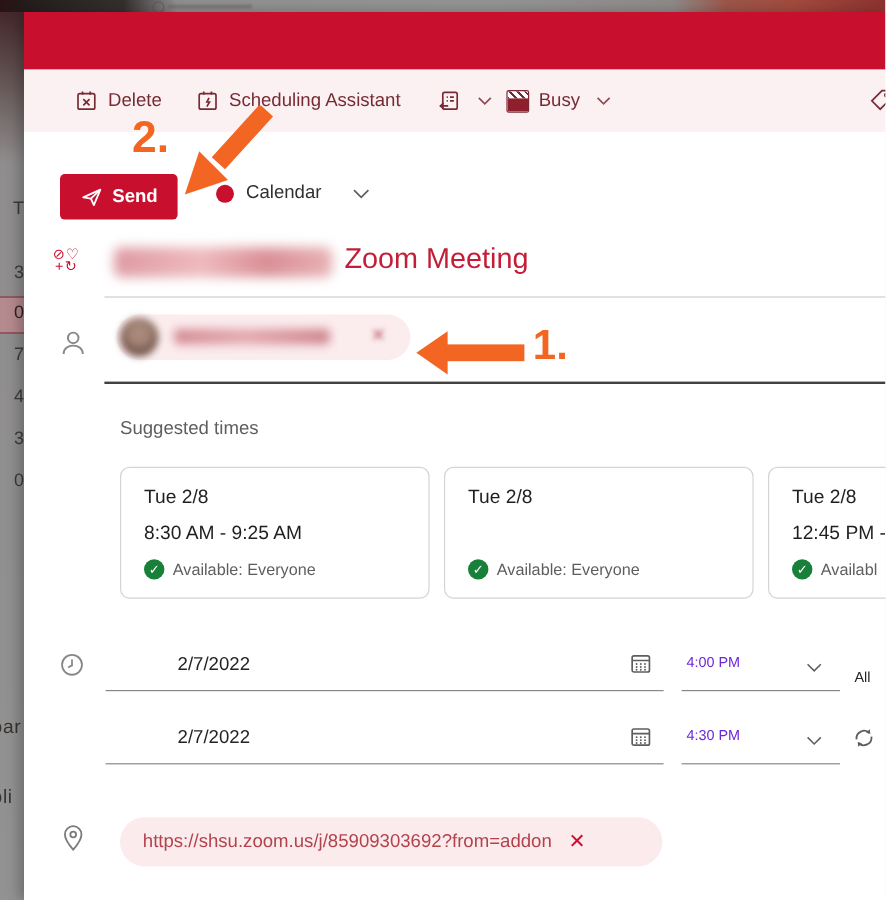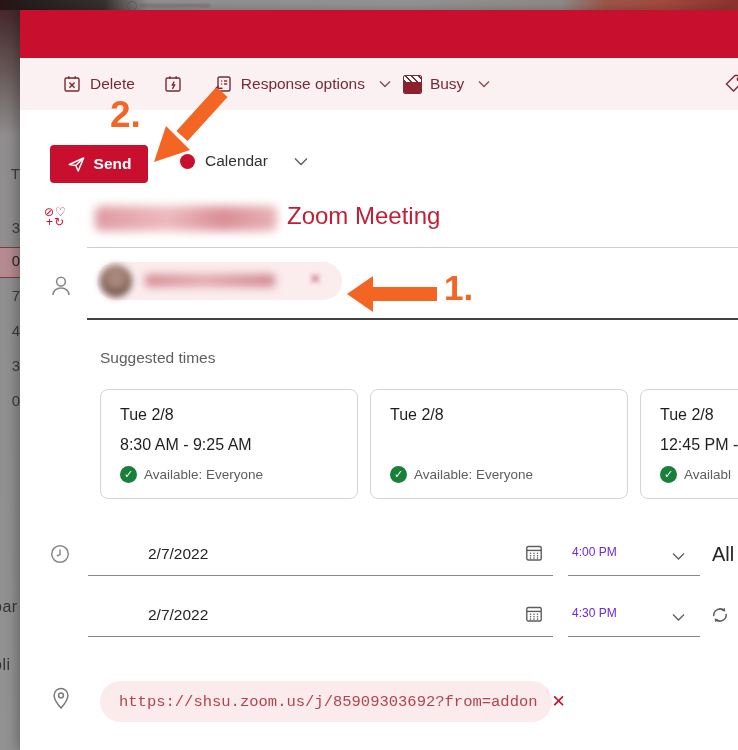--- a/index.html
+++ b/index.html
@@ -92,28 +92,28 @@
   .dp-icon{position:absolute;left:504px;cursor:pointer;}
   .r1.dp-icon{top:533px;} .r2.dp-icon{top:594px;}
   .u-date{position:absolute;left:68px;width:465px;height:1px;background:#8a8886;}
   .u-date.r1{top:565px;} .u-date.r2{top:626px;}
   .time-text{position:absolute;left:552px;font-size:12px;color:#6d28d9;cursor:pointer;}
   .time-text.r1{top:535px;} .time-text.r2{top:596px;}
   .time-chev{position:absolute;left:652px;cursor:pointer;}
   .time-chev.r1{top:542px;} .time-chev.r2{top:603px;}
   .u-time{position:absolute;left:548px;width:132px;height:1px;background:#8a8886;}
   .u-time.r1{top:565px;} .u-time.r2{top:626px;}
-  .allday-label{position:absolute;left:692px;top:533px;font-size:20px;color:#252423;white-space:nowrap;cursor:pointer;}
+  .allday-label{position:absolute;left:692px;top:547px;font-size:12px;color:#252423;white-space:nowrap;cursor:pointer;}
   .repeat-icon{position:absolute;left:689px;top:594px;cursor:pointer;}
 
   
   .pin-icon{position:absolute;left:29px;top:676px;}
   .loc-pill{position:absolute;left:80px;top:671px;width:452px;height:41px;border-radius:21px;background:#fcebed;
     display:flex;align-items:center;}
-  .loc-url{margin-left:19px;font-size:15.5px;color:#b2434d;white-space:nowrap;font-family:Liberation Mono, monospace;}
+  .loc-url{margin-left:19px;font-size:15.5px;color:#b2434d;white-space:nowrap;}
   .loc-x{margin-left:14px;font-size:17px;color:#c8102e;cursor:pointer;}
 
   
   .ann{position:absolute;color:#f26522;font-weight:bold;z-index:50;}
   .ann-2{left:110px;top:94px;font-size:37px;}
   .ann-1{left:444px;top:268px;font-size:35px;}
   .arrow-svg{position:absolute;z-index:49;}
   .arrow2{left:140px;top:88px;}
   .arrow1{left:345px;top:272px;}
 
@@ -164,36 +164,36 @@
         <span>
           <svg width="20" height="20" viewBox="0 0 20 20">
               <g fill="none" stroke="#772a33" stroke-width="1.4">
             <rect x="3" y="4" width="14" height="13" rx="1.5"></rect>
             <line x1="6.8" y1="2.2" x2="6.8" y2="5"></line>
                 <line x1="13.2" y1="2.2" x2="13.2" y2="5"></line>
             <path d="M11.2 7.6 L9.4 11 h2.2 l-2.2 3.8"></path>
           </g>
             </svg>
         </span>
+        <span>Scheduling Assistant</span>
       </div>
       <div class="tb-item tb-resp">
         <span>
           <svg width="20" height="20" viewBox="0 0 20 20">
               <g fill="none" stroke="#772a33" stroke-width="1.4">
             <rect x="5" y="3" width="12" height="14" rx="1.5"></rect>
             <line x1="8.2" y1="7" x2="9.2" y2="7"></line>
                 <line x1="11" y1="7" x2="14.2" y2="7"></line>
             <line x1="8.2" y1="10" x2="9.2" y2="10"></line>
                 <line x1="11" y1="10" x2="14.2" y2="10"></line>
             <line x1="3" y1="14.3" x2="9.5" y2="14.3"></line>
             <polyline points="5.6,12 3,14.3 5.6,16.6"></polyline>
           </g>
             </svg>
         </span>
-        <span>Response options</span>
         <span class="chev">
           <svg width="12" height="8" viewBox="0 0 12 8">
               <polyline points="1,1.5 6,6.5 11,1.5" fill="none" stroke="#8d4a53" stroke-width="1.4"></polyline>
             </svg>
         </span>
       </div>
       <div class="tb-item tb-busy">
         <span class="busy-box">
           <span class="busy-hatch" style="display:block"></span>
             <span class="busy-solid" style="display:block"></span>

